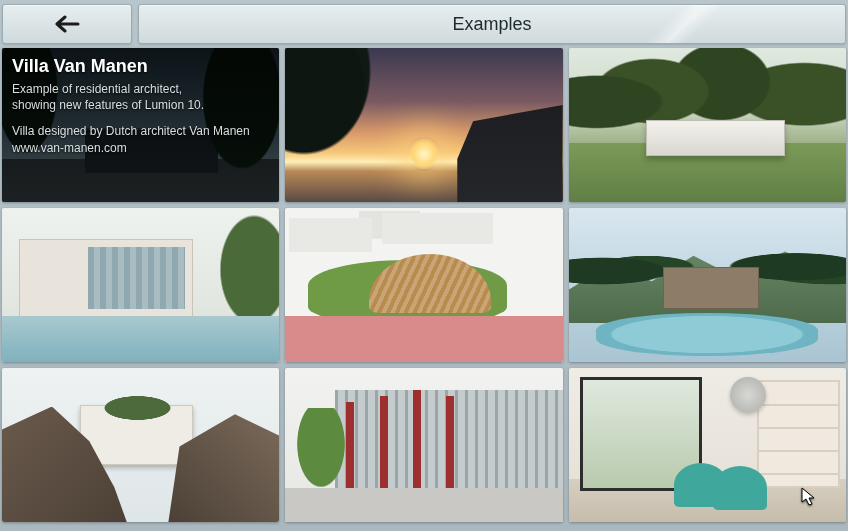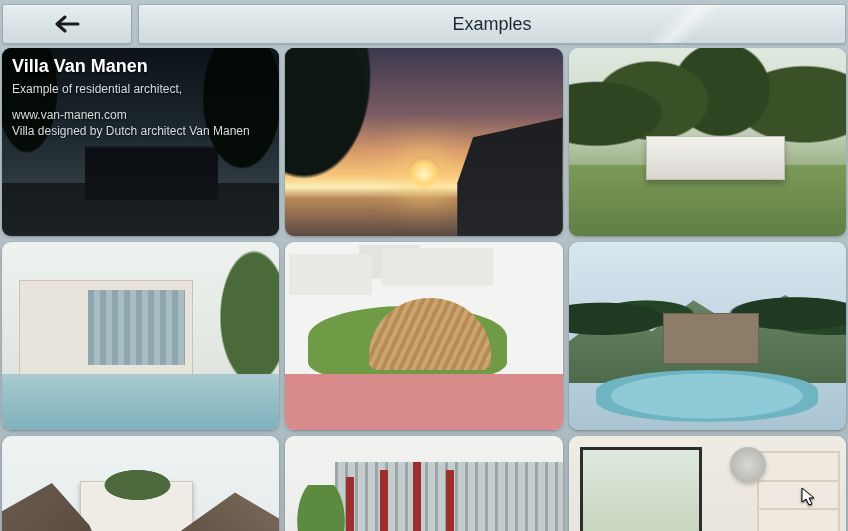--- a/index.html
+++ b/index.html
@@ -9,21 +9,21 @@
     --bg:#eef3f5;
     --shadow:inset 0 1px 0 rgba(255,255,255,.6),0 1px 2px rgba(0,0,0,.15);
   }
   html,body{margin:0;padding:0;width:848px;height:531px;font-family:"Segoe UI",Arial,sans-serif;background:#9fb0b7;overflow:hidden}
   .wrap{width:848px;height:531px;background:linear-gradient(180deg,#b8c6cc 0%,#aab9bf 100%);position:relative}
   .header{display:flex;gap:6px;padding:4px 2px 4px 2px;height:44px;box-sizing:border-box}
   .back-btn{width:128px;height:38px;background:linear-gradient(180deg,#e7edef 0%,#cfdadd 100%);border:1px solid #9aabb1;border-radius:3px;display:flex;align-items:center;justify-content:center;box-shadow:var(--shadow);cursor:pointer}
   .title-bar{flex:1;height:38px;background:linear-gradient(180deg,#e7edef 0%,#cfdadd 100%);border:1px solid #9aabb1;border-radius:3px;display:flex;align-items:center;justify-content:center;font-size:18px;color:#1d2a30;box-shadow:var(--shadow);position:relative;overflow:hidden}
   .title-bar::before{content:"";position:absolute;left:55%;top:-60%;width:200px;height:200px;background:linear-gradient(135deg,rgba(255,255,255,0) 45%,rgba(255,255,255,.5) 50%,rgba(255,255,255,0) 55%)}
   .grid{display:grid;grid-template-columns:repeat(3,1fr);gap:var(--gap);padding:4px 2px 2px 2px;width:calc(100% - 4px)}
-  .tile{position:relative;height:188px;border-radius:9px;overflow:hidden;cursor:pointer;box-shadow:0 1px 3px rgba(0,0,0,.3)}
+  .tile{position:relative;height:154px;border-radius:2px;overflow:hidden;cursor:pointer;box-shadow:0 1px 3px rgba(0,0,0,.3)}
   .tile .sky{position:absolute;inset:0}
   .tile .overlay{position:absolute;inset:0;background:linear-gradient(180deg,rgba(0,0,0,.72) 0%,rgba(0,0,0,.55) 55%,rgba(0,0,0,.35) 100%);padding:8px 10px;color:#e9eef0;text-shadow:0 1px 2px rgba(0,0,0,.8)}
   .ov-title{font-size:18px;font-weight:600;color:#fff;margin:0 0 4px 0}
   .ov-line{font-size:12px;line-height:1.35;color:#d9dfe1;margin:0}
   .ov-gap{height:10px}
   
   .cursor{position:absolute;left:801px;top:487px;pointer-events:none}
   .cursor svg{filter:drop-shadow(0 1px 1px rgba(0,0,0,.6))}
   
   
@@ -115,23 +115,24 @@
 
     <div class="tile t1">
       <div class="sky"></div>
         <div class="road"></div>
         <div class="house"></div>
         <div class="tree a"></div>
         <div class="tree b"></div>
       <div class="overlay">
         <p class="ov-title">Villa Van Manen</p>
         <p class="ov-line">Example of residential architect,</p>
+        <p class="ov-line">showing new features of Lumion 10.</p>
         <div class="ov-gap"></div>
+        <p class="ov-line">Villa designed by Dutch architect Van Manen</p>
         <p class="ov-line">www.van-manen.com</p>
-        <p class="ov-line">Villa designed by Dutch architect Van Manen</p>
       </div>
     </div>
 
     <div class="tile t2">
       <div class="sky"></div>
         <div class="sun"></div>
         <div class="palm"></div>
         <div class="bldg"></div>
     </div>
 

